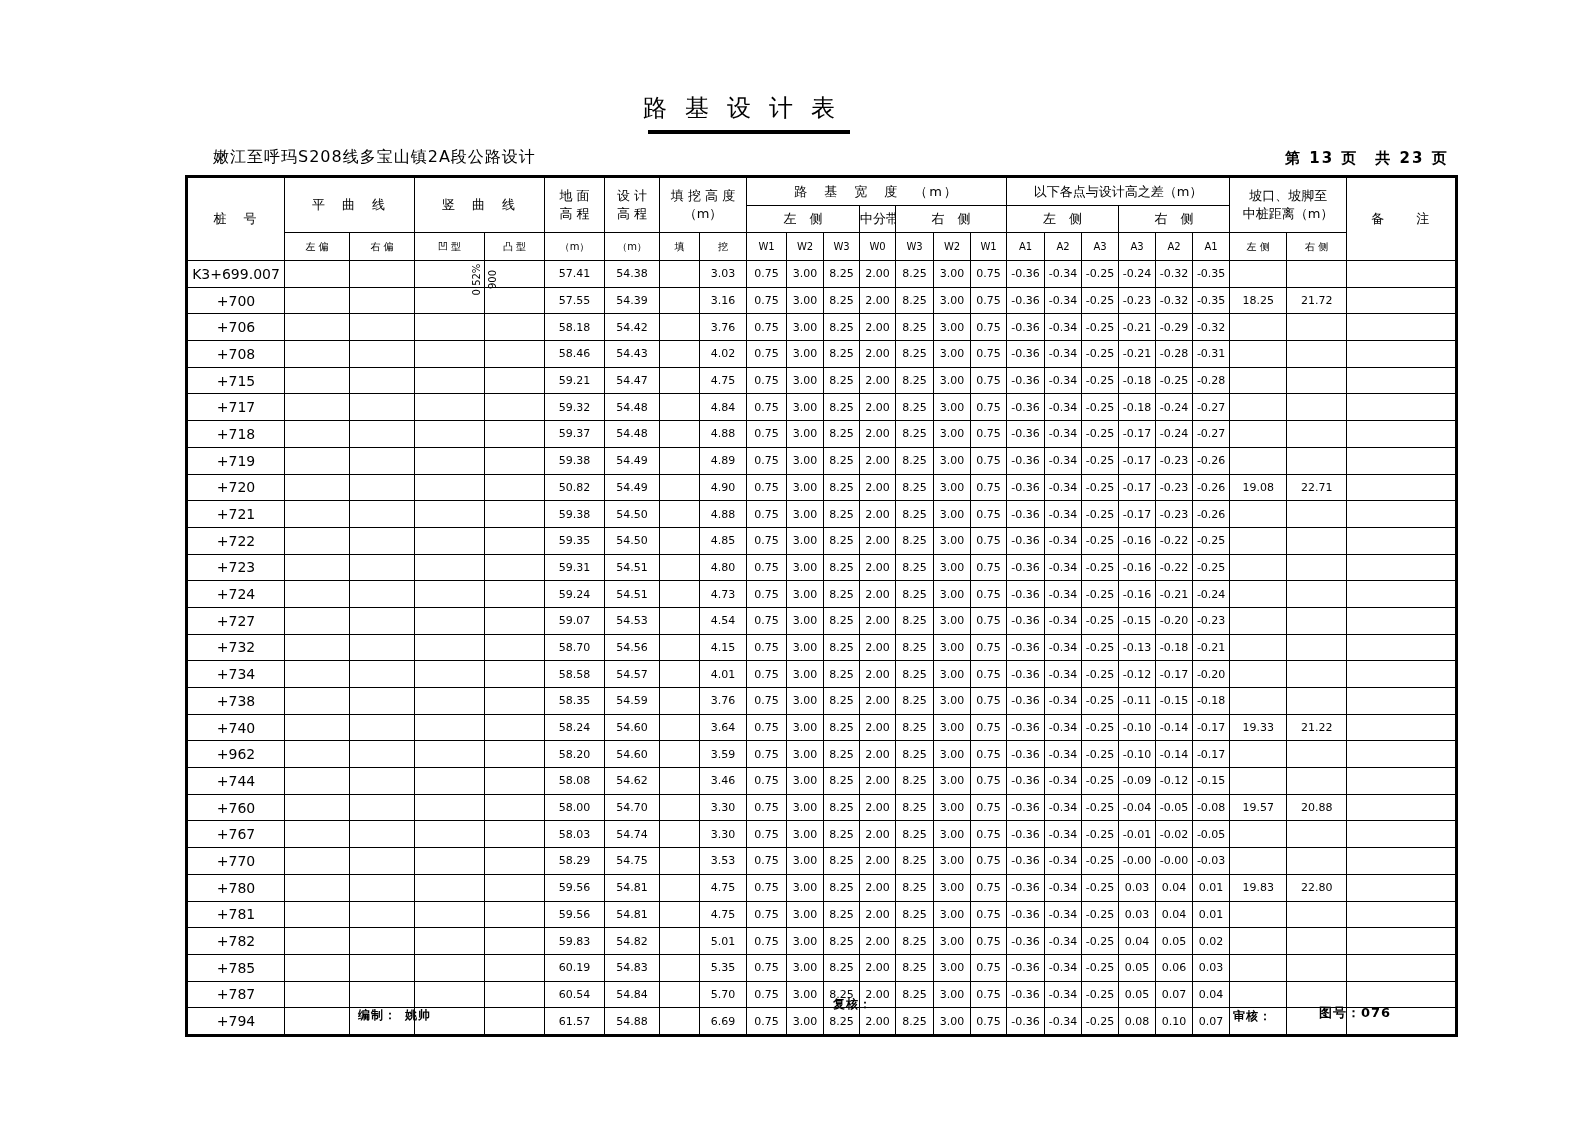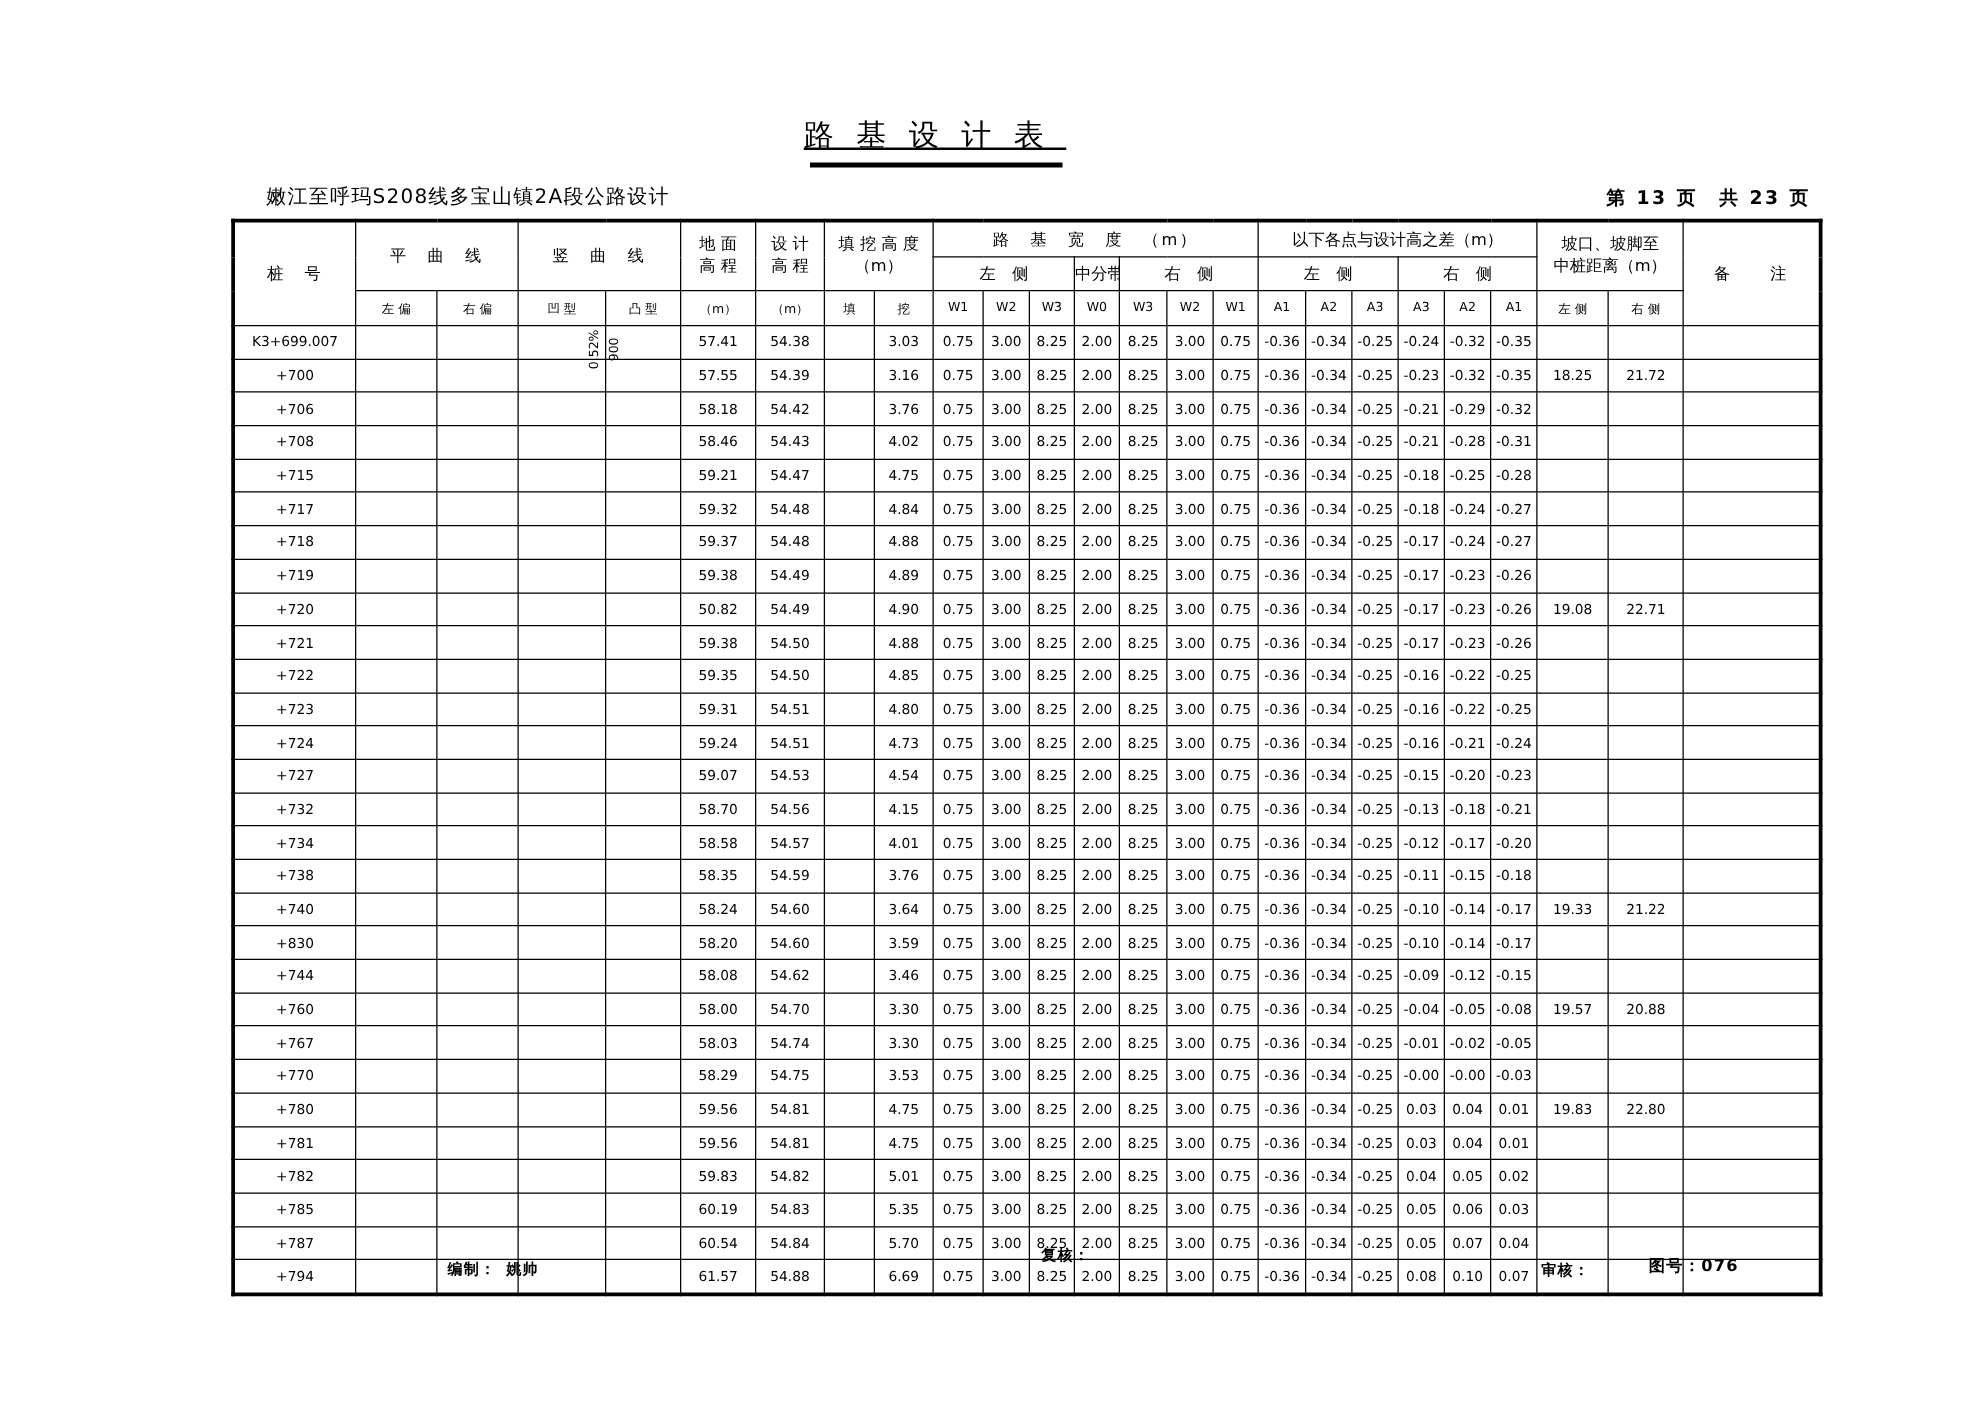--- a/index.html
+++ b/index.html
@@ -4,21 +4,21 @@
 <style>
   html,body{margin:0;padding:0;}
   body{
     width:1587px;height:1122px;position:relative;background:#ffffff;
     font-family:"DejaVu Sans","Liberation Sans",sans-serif;color:#000;
     overflow:hidden;
   }
   
   .sheet-title{
     position:absolute;left:568px;top:92px;width:360px;text-align:center;
-    font-size:24px;letter-spacing:18px;font-weight:500;text-decoration:underline;
+    font-size:24px;letter-spacing:18px;font-weight:500;
   }
   .title-underline{
     position:absolute;left:648px;top:130px;width:202px;height:4px;background:#000;
   }
   .subtitle{
     position:absolute;left:213px;top:147px;font-size:16px;font-weight:500;letter-spacing:1px;
   }
   .page-info{
     position:absolute;left:1285px;top:149px;width:180px;font-size:15px;letter-spacing:2px;font-weight:700;
   }
@@ -39,21 +39,21 @@
     overflow:hidden;white-space:nowrap;
   }
   table.rb thead th{font-weight:500;}
   thead tr.h1 th{height:27px;font-size:13px;}
   thead tr.h2 th{height:26px;font-size:13px;}
   thead tr.h3 th{height:27px;font-size:10px;}
   thead th.two-line{white-space:pre-line;line-height:1.35;font-size:13px;}
   thead th.group{letter-spacing:2px;}
   thead th.small{font-size:11px;letter-spacing:0;}
   tbody td{height:25.7px;font-size:11px;}
-  tbody td:first-child{font-size:11px;}
+  tbody td:first-child{font-size:14px;}
   
   .vnote{
     position:absolute;font-size:10px;text-align:center;
     transform:rotate(-90deg);transform-origin:center;line-height:11px;
   }
   .vnote-slope{left:269px;top:99px;width:44px;}
   .vnote-radius{left:292px;top:99px;width:30px;}
 </style>
 </head>
 <body>
@@ -623,21 +623,21 @@
           <td>-0.34</td>
           <td>-0.25</td>
           <td>-0.10</td>
           <td>-0.14</td>
           <td>-0.17</td>
           <td>19.33</td>
           <td>21.22</td>
           <td></td>
         </tr>
         <tr>
-          <td>+830</td>
+          <td>+962</td>
           <td></td>
           <td></td>
           <td></td>
           <td></td>
           <td>58.20</td>
           <td>54.60</td>
           <td></td>
           <td>3.59</td>
           <td>0.75</td>
           <td>3.00</td>

